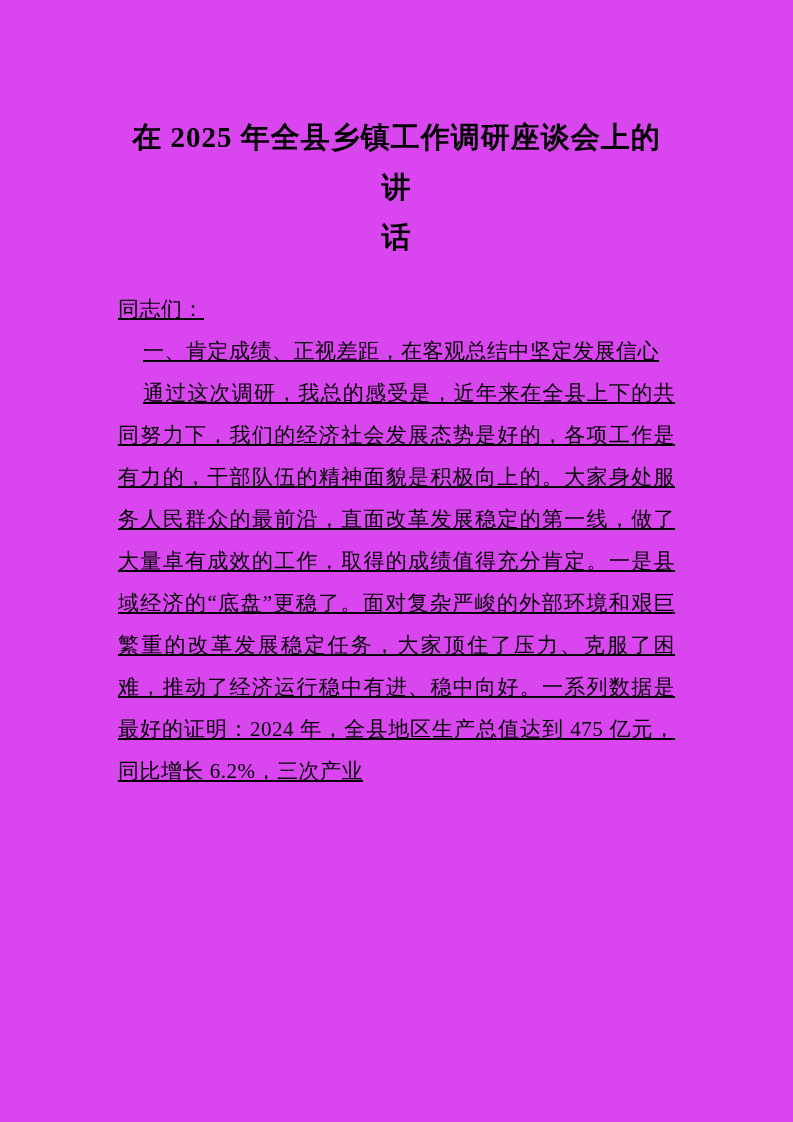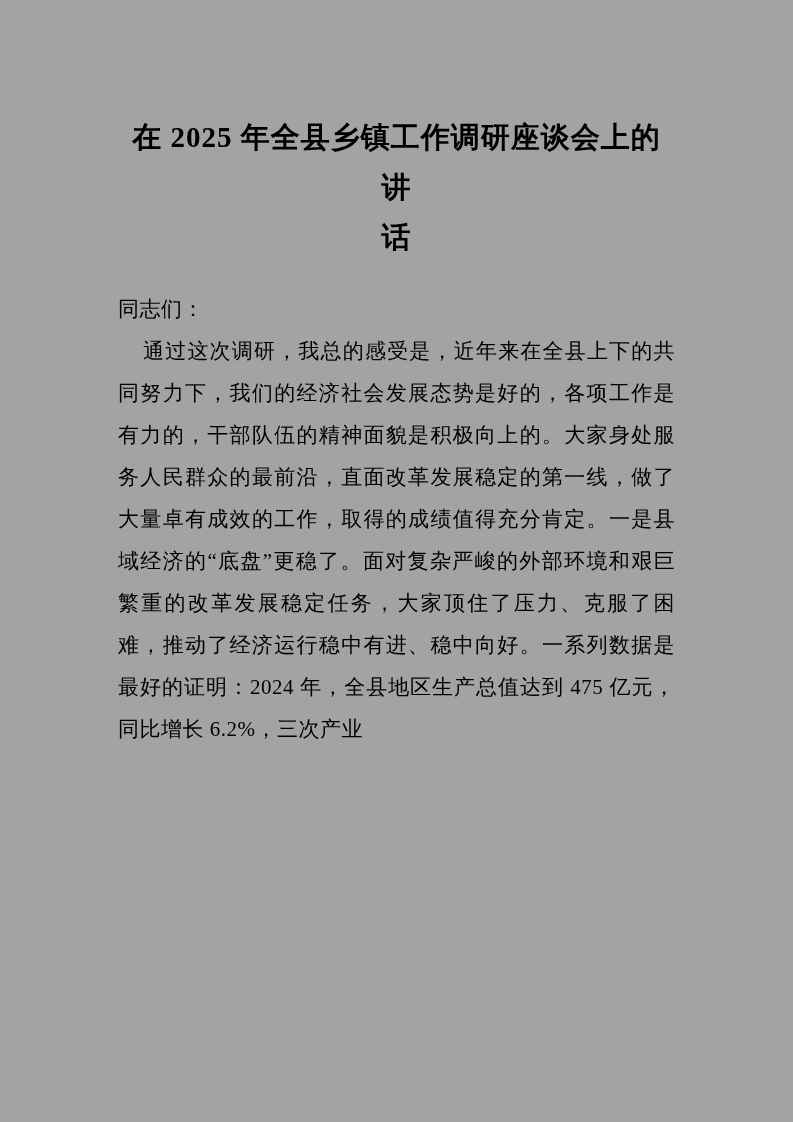--- a/index.html
+++ b/index.html
@@ -5,21 +5,21 @@
   html, body {
     margin: 0;
     padding: 0;
     background: #ffffff;
   }
   .page {
     position: relative;
     width: 793px;
     height: 1122px;
     margin: 0 auto;
-    background: #a3a3a3;
+    background: #d946ef;
     color: #000000;
     box-sizing: border-box;
     padding: 112px 118px 40px 118px;
     overflow: hidden;
     font-family: "Liberation Serif", "DejaVu Serif", serif;
   }
   .doc-title {
     margin: 0 0 26px 0;
     font-size: 29px;
     line-height: 50px;
@@ -34,30 +34,32 @@
   .doc-body p {
     margin: 0;
     padding: 0;
     font-size: 21px;
     line-height: 42px;
     text-align: justify;
     text-justify: inter-ideograph;
     letter-spacing: 0.5px;
     color: #000000;
     font-weight: 400;
+    text-decoration: underline;
   }
   .doc-body p.indent {
     text-indent: 25px;
   }
 </style>
 </head>
 <body>
 
 <div class="page">
   <h1 class="doc-title">
     <span class="title-line">在 2025 年全县乡镇工作调研座谈会上的讲</span>
     <span class="title-line">话</span>
   </h1>
   <div class="doc-body">
     <p>同志们：</p>
+    <p class="indent">一、肯定成绩、正视差距，在客观总结中坚定发展信心</p>
     <p class="indent">通过这次调研，我总的感受是，近年来在全县上下的共同努力下，我们的经济社会发展态势是好的，各项工作是有力的，干部队伍的精神面貌是积极向上的。大家身处服务人民群众的最前沿，直面改革发展稳定的第一线，做了大量卓有成效的工作，取得的成绩值得充分肯定。一是县域经济的“底盘”更稳了。面对复杂严峻的外部环境和艰巨繁重的改革发展稳定任务，大家顶住了压力、克服了困难，推动了经济运行稳中有进、稳中向好。一系列数据是最好的证明：2024 年，全县地区生产总值达到 475 亿元，同比增长 6.2%，三次产业</p>
   </div>
 </div>
 
 </body></html>

